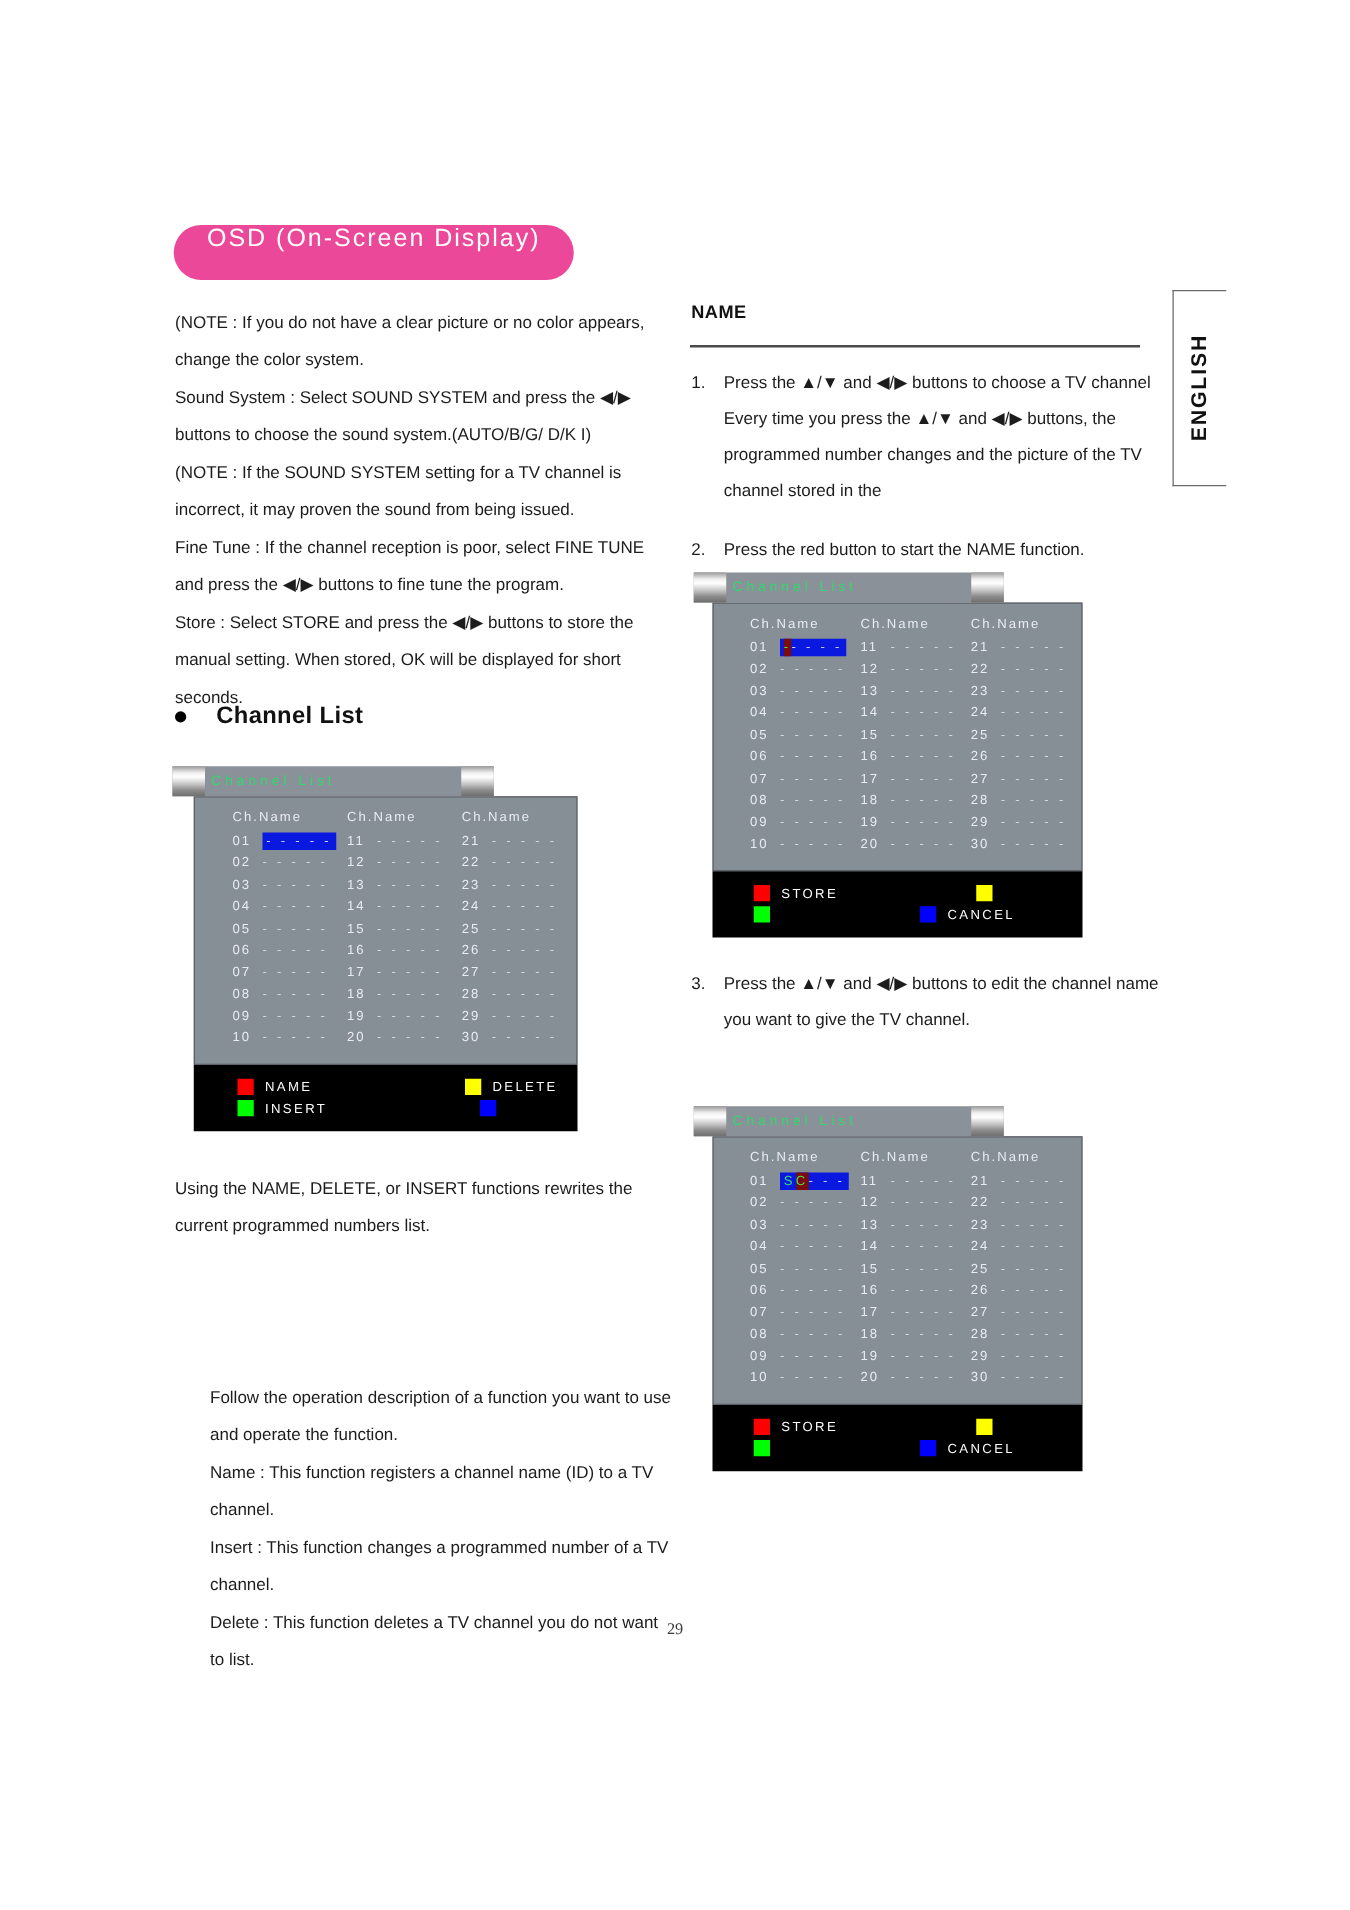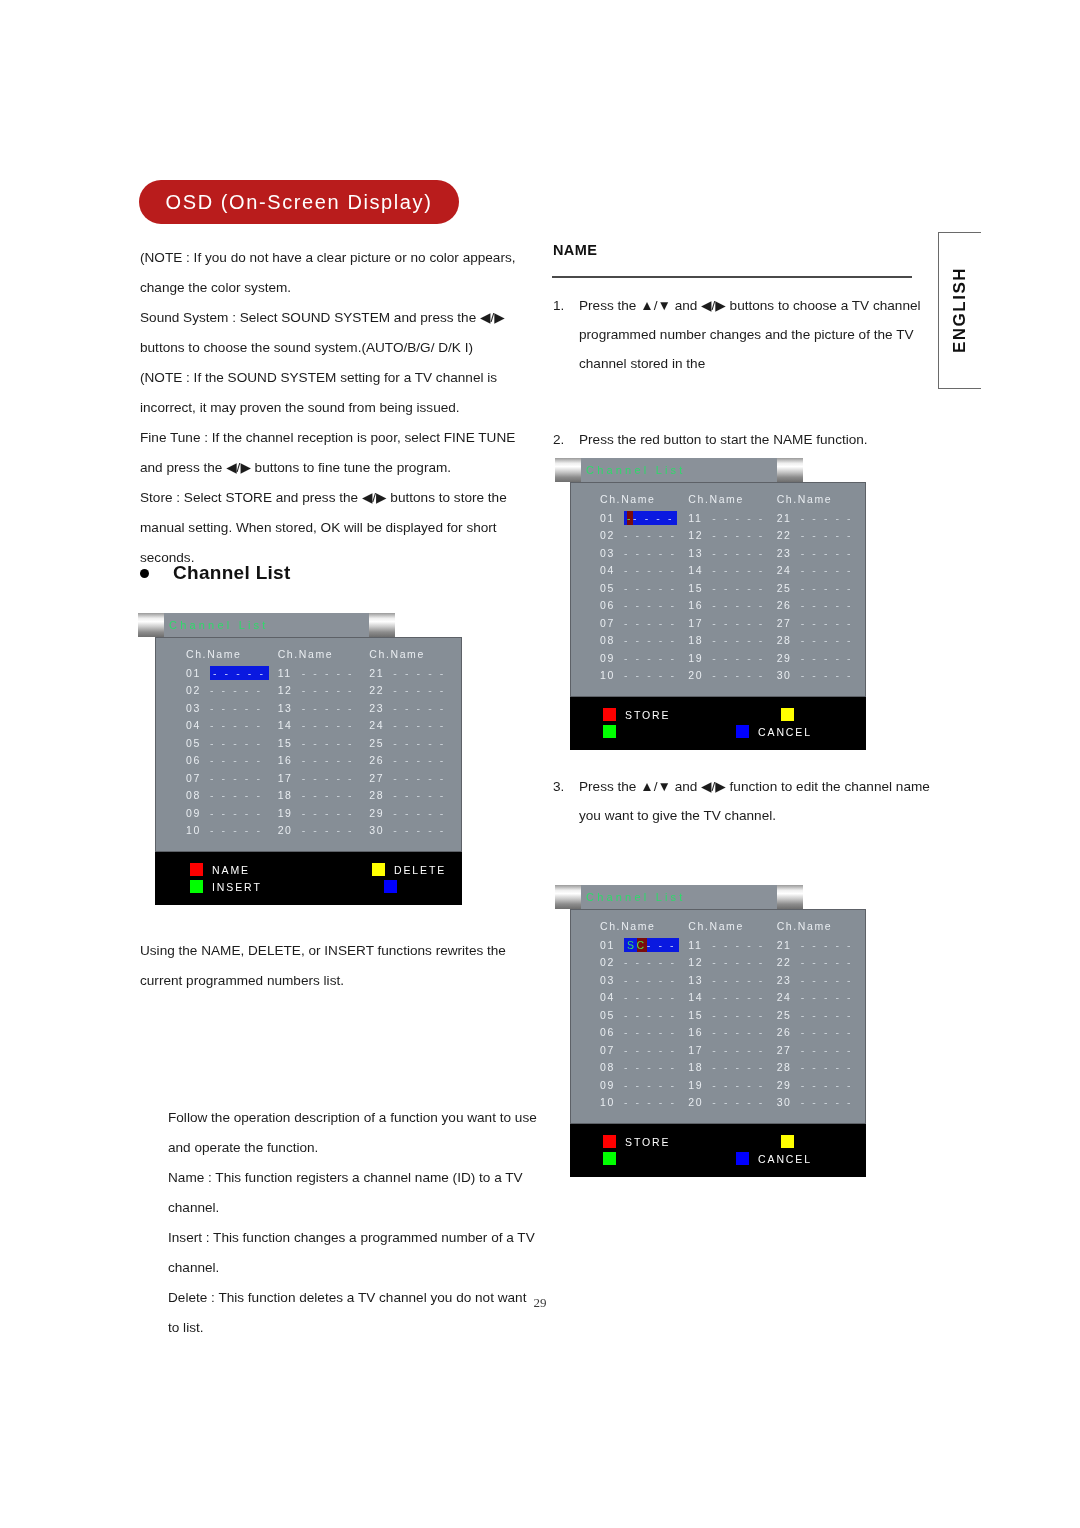--- a/index.html
+++ b/index.html
@@ -9,22 +9,22 @@
     font-family:"Liberation Sans", sans-serif;
     color:#1a1a1a;
     position:relative;
     overflow:hidden;
   }
   .page{position:absolute;inset:0;}
 
   
   #title-pill{
     position:absolute;left:139px;top:180px;width:320px;height:44px;
-    background:#b91c1c;border-radius:22px;
-    display:flex;align-items:center;justify-content:center;
+    background:#ec4899;border-radius:22px;
+    display:flex;align-items:flex-start;justify-content:center;
   }
   #title-pill .t{
     color:#fff;font-size:20px;letter-spacing:1.6px;font-weight:400;
     font-family:"Liberation Sans", sans-serif;white-space:nowrap;
   }
 
   
   #lang-tab{
     position:absolute;left:938px;top:232px;width:42px;height:155px;
     border:1.5px solid #6a6a6a;border-right:none;background:#fff;
@@ -351,38 +351,39 @@
   <div id="name-head">
     <span class="h">NAME</span>
   </div>
   <div id="name-rule"></div>
 
   <div class="steps" id="step1">
       <div class="step">
         <div class="num">1.</div>
         <div class="body">
           <p>Press the ▲/▼ and ◀/▶ buttons to choose a TV channel</p>
+          <p>Every time you press the ▲/▼ and ◀/▶ buttons, the</p>
           <p>programmed number changes and the picture of the TV</p>
           <p>channel stored in the</p>
         </div>
       </div>
     </div>
   <div class="steps" id="step2">
       <div class="step">
         <div class="num">2.</div>
         <div class="body">
           <p>Press the red button to start the NAME function.</p>
         </div>
       </div>
     </div>
   <div class="steps" id="step3">
       <div class="step">
         <div class="num">3.</div>
         <div class="body">
-          <p>Press the ▲/▼ and ◀/▶ function to edit the channel name</p>
+          <p>Press the ▲/▼ and ◀/▶ buttons to edit the channel name</p>
           <p>you want to give the TV channel.</p>
         </div>
       </div>
     </div>
 
   <div class="osd" id="osd-2">
     <div class="osd-titlebar">
       <span class="cap l"></span>
       <span class="cap r"></span>
       <span class="ttl">Channel List</span>

